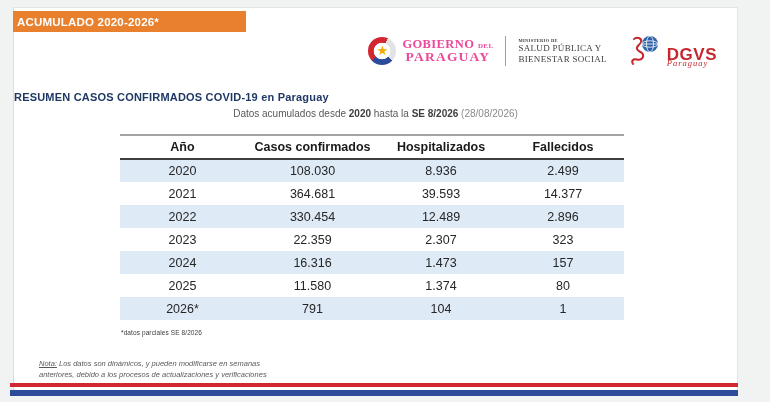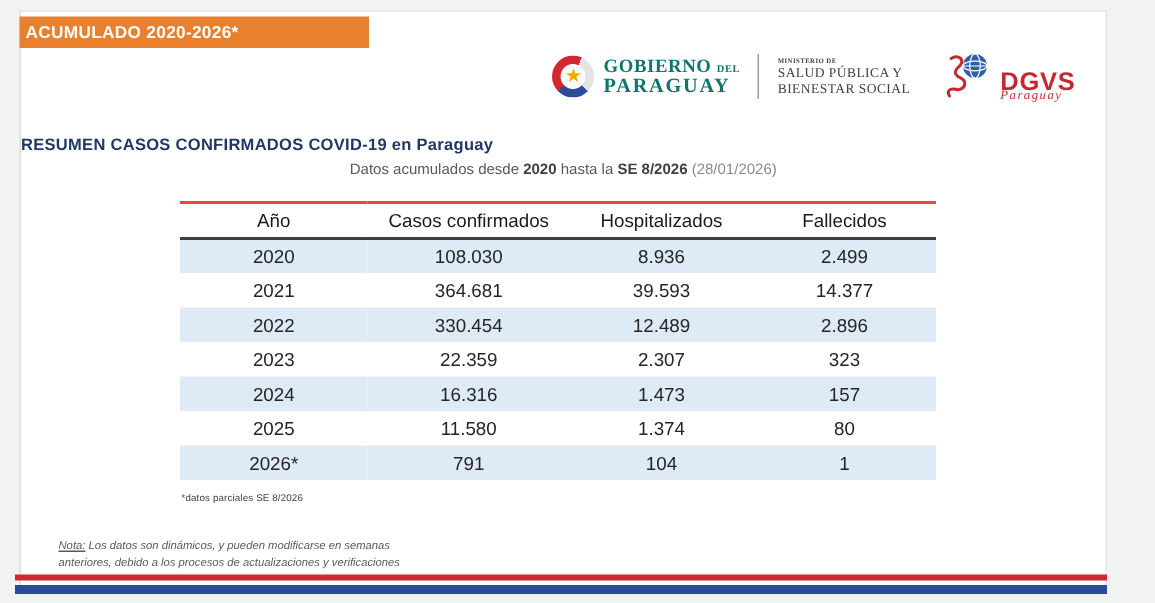--- a/index.html
+++ b/index.html
@@ -31,21 +31,21 @@
   .emblem {
     width:28px; height:28px; border-radius:50%; position:relative; flex:0 0 auto;
     background:
       radial-gradient(circle at 50% 50%, #ffffff 0 8px, rgba(255,255,255,0) 8.6px),
       conic-gradient(var(--stripe-red,#D22730) 0 25deg, #e3e3e3 25deg 135deg, var(--stripe-blue,#2D4B9B) 135deg 225deg, var(--stripe-red,#D22730) 225deg 360deg);
   }
   .emblem .star {
     position:absolute; left:50%; top:50%; transform:translate(-50%,-54%);
     color:var(--star-yellow,#F2A900); font-size:13px; line-height:1;
   }
-  .gov-text { font-family:"Liberation Serif", serif; color:#0f766e; line-height:1.02; white-space:nowrap; }
+  .gov-text { font-family:"Liberation Serif", serif; color:#ec4899; line-height:1.02; white-space:nowrap;text-align:center; }
   .gov-line1 { font-size:12.5px; font-weight:bold; letter-spacing:0.4px; }
   .gov-line1 .del { font-size:7px; font-weight:bold; }
   .gov-line2 { font-size:13.5px; font-weight:bold; letter-spacing:1.2px; }
   .logo-divider { width:1px; height:30px; background:#9d9d9d; }
   .min-text { font-family:"Liberation Serif", serif; color:#414042; line-height:1.12; white-space:nowrap; }
   .min-small { font-size:4.5px; font-weight:bold; letter-spacing:0.3px; }
   .min-line { font-size:9px; font-weight:normal; letter-spacing:0.3px; }
 
   .dgvs-logo { display:flex; align-items:flex-end; gap:2px; margin-left:8px; }
   .dgvs-text { line-height:0.9; }
@@ -61,22 +61,22 @@
     position:absolute; top:100px; left:0; width:100%; text-align:center;
     color:#595959; font-size:10px;
   }
   .subtitle .b { font-weight:bold; color:#404040; }
   .subtitle .paren { color:#8a8a8a; }
 
   
   .tablewrap { position:absolute; left:106px; top:126px; width:504px; }
   table { width:100%; border-collapse:collapse; table-layout:fixed; }
   thead th {
-    border-top:2px solid #ef4444; border-bottom:2px solid #3f3f3f;
-    font-size:12.5px; font-weight:normal; color:#1a1a1a; height:24px; text-align:center;
+    border-top:2px solid #a3a3a3; border-bottom:2px solid #3f3f3f;
+    font-size:12.5px; font-weight:bold; color:#1a1a1a; height:24px; text-align:center;
   }
   tbody td { font-size:12.5px; color:#262626; height:23px; text-align:center; }
   tbody tr:nth-child(odd) { background:var(--row-blue,#DEEAF6); }
   col.c0 { width:125px; } col.c1 { width:135px; } col.c2 { width:122px; } col.c3 { width:122px; }
 
   .footnote {
     position:absolute; left:107px; top:321px;
     font-size:6.5px; color:#404040; letter-spacing:0.1px;
   }
 
@@ -127,21 +127,21 @@
         </svg>
         <div class="dgvs-text">
           <div class="dgvs-name">DGVS</div>
           <div class="dgvs-script">Paraguay</div>
         </div>
       </div>
     </div>
 
     <div class="title">RESUMEN CASOS CONFIRMADOS COVID-19 en Paraguay</div>
     <div class="subtitle">
-      <span>Datos acumulados desde </span><span class="b">2020</span><span> hasta la </span><span class="b">SE 8/2026</span><span class="paren"> (28/01/2026)</span>
+      <span>Datos acumulados desde </span><span class="b">2020</span><span> hasta la </span><span class="b">SE 8/2026</span><span class="paren"> (28/08/2026)</span>
     </div>
 
     <div class="tablewrap">
       <table>
         <colgroup>
             <col class="c0">
             <col class="c1">
             <col class="c2">
             <col class="c3">
           </colgroup>

